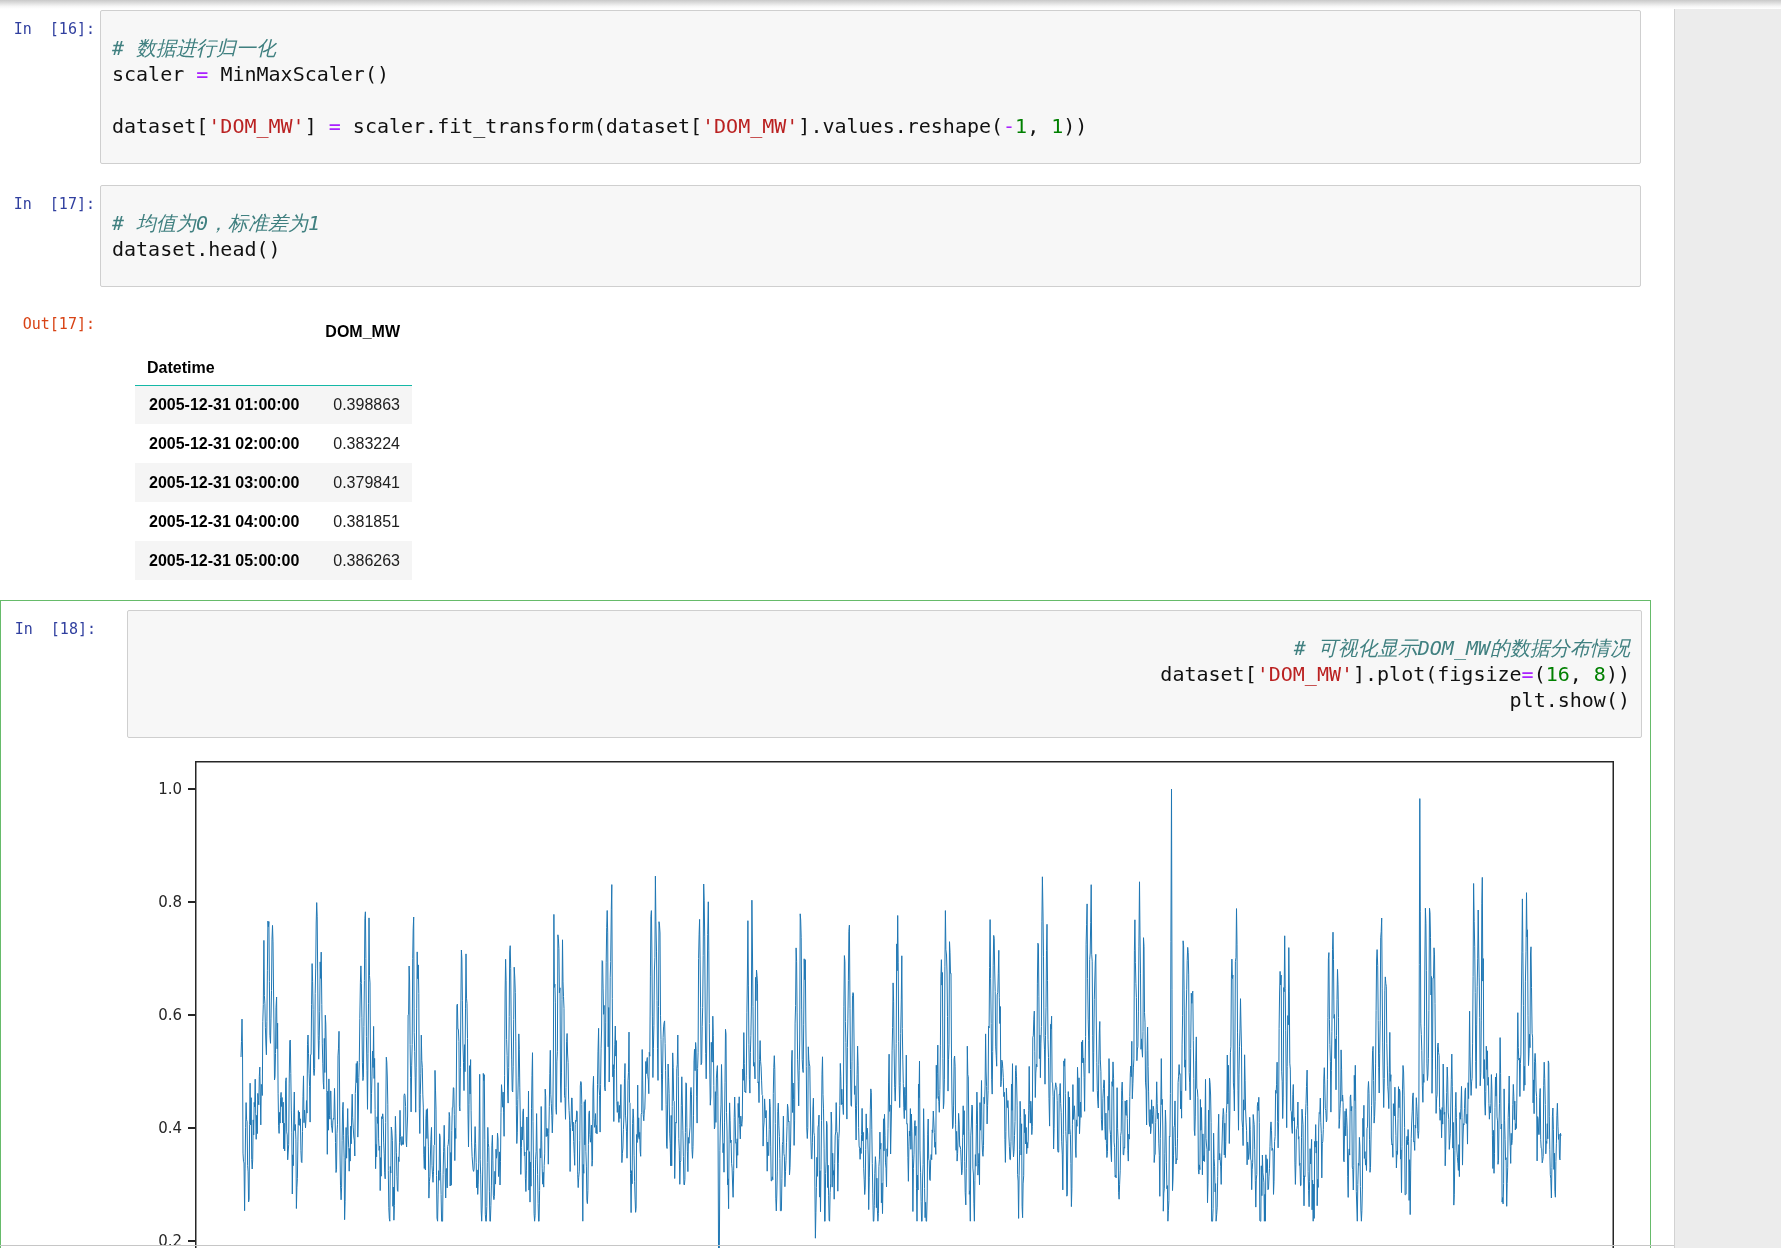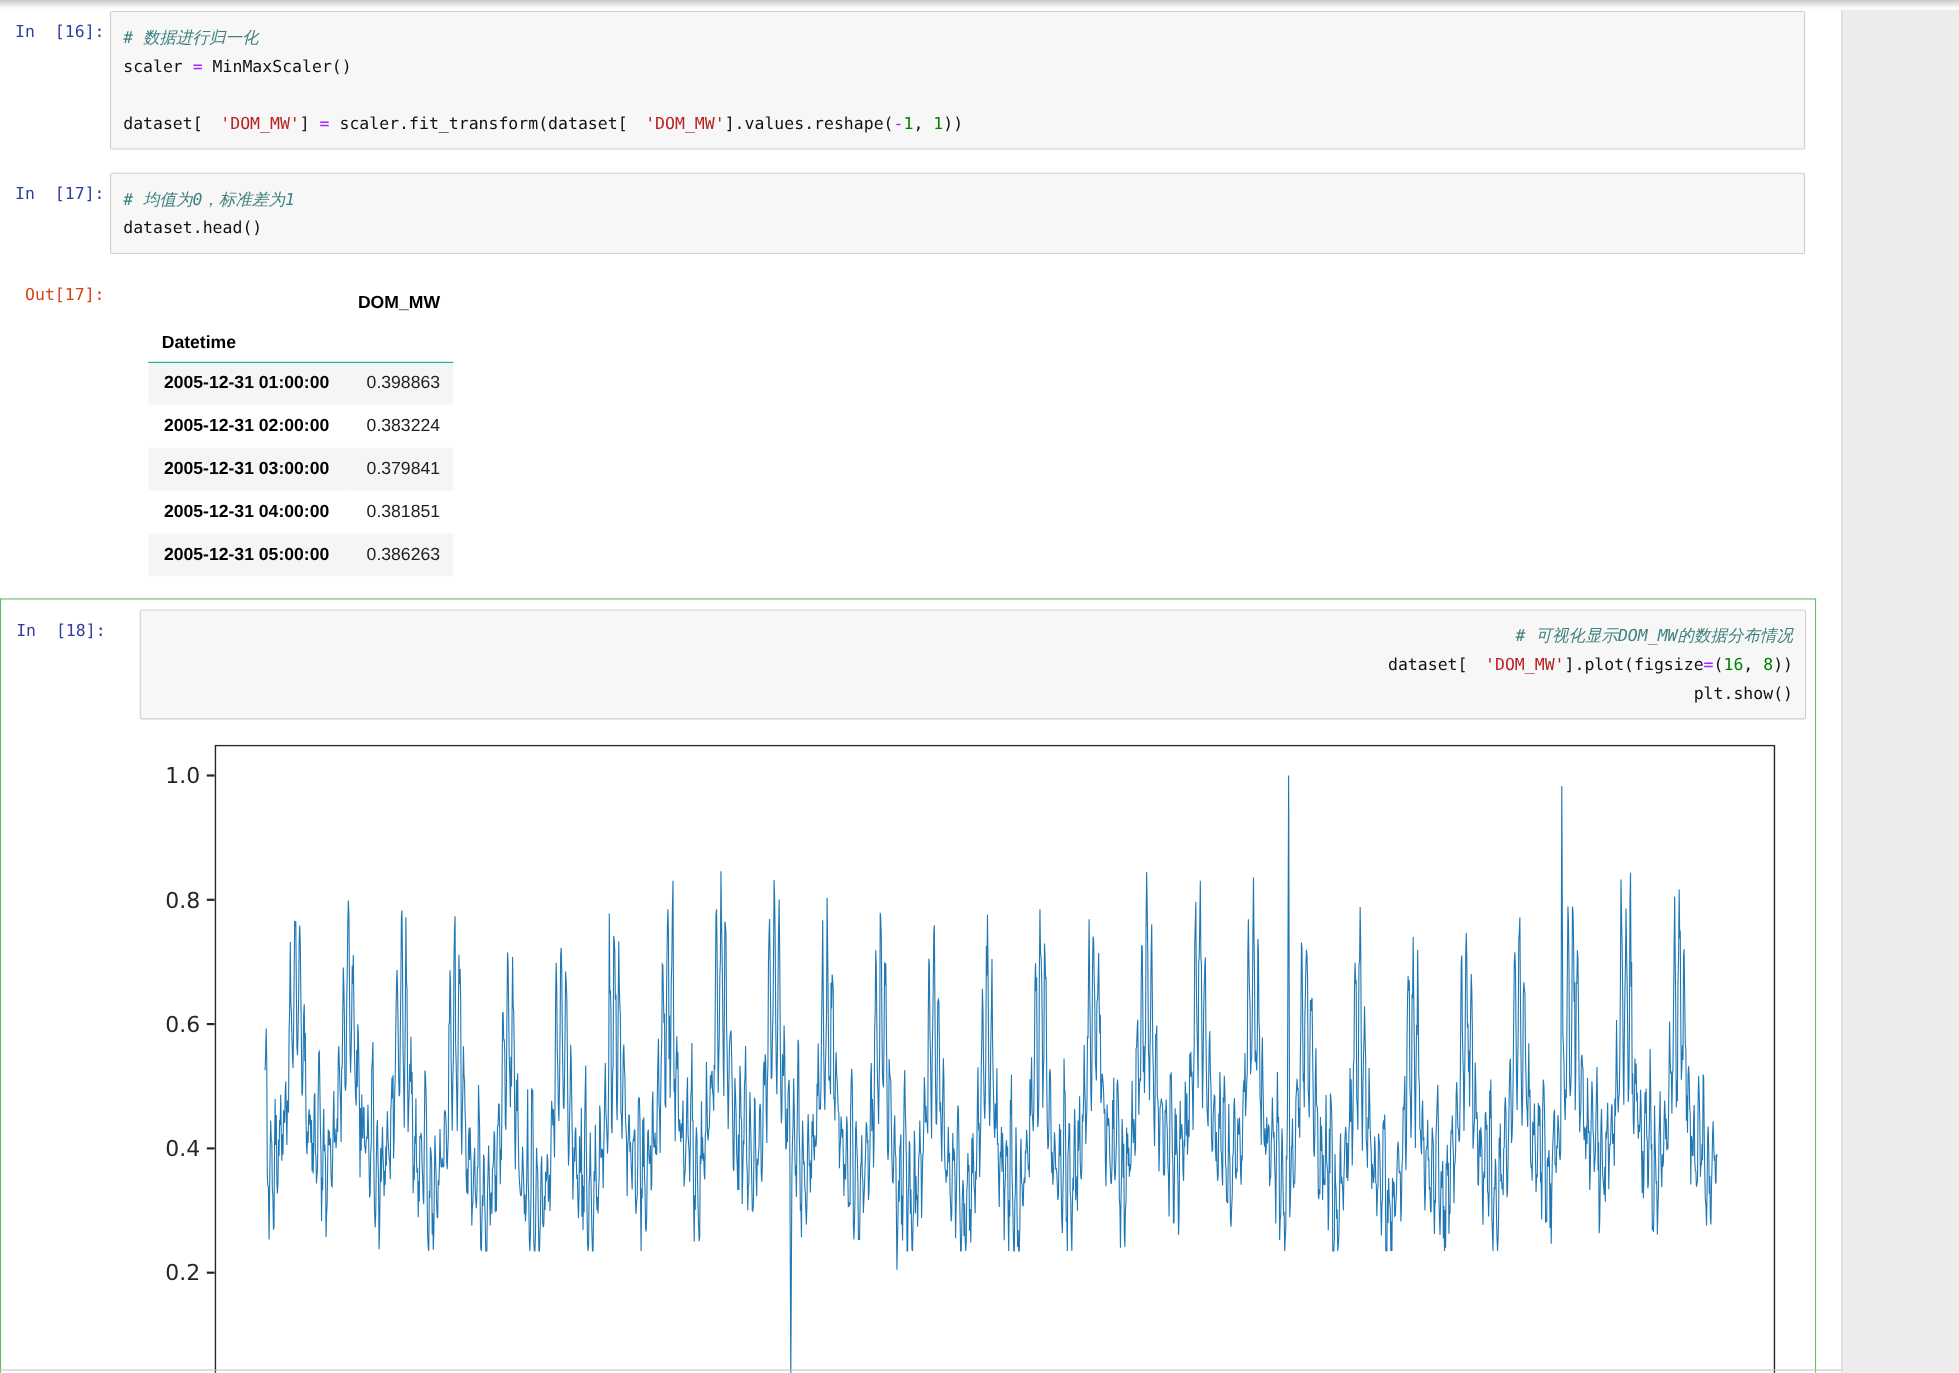--- a/index.html
+++ b/index.html
@@ -22,47 +22,47 @@
                    padding-top:9px; display:block; }
   .cell.selected .cell-inner { display:flex; width:100%;gap:26px; }
 
   .prompt { width:100px; flex:0 0 100px; text-align:right; padding:6px 5px 0 0;
             font-family:"DejaVu Sans Mono", monospace; font-size:15px; line-height:26px;
             white-space:pre; }
   .prompt.in  { color:#303F9F; }
   .prompt.out { color:#D84315; padding-top:2px; }
 
   .input-box { flex:1; margin-right:32px; background:#f7f7f7; border:1px solid #cfcfcf;
-               border-radius:2px; padding:10px 11px; font-family:"DejaVu Sans Mono", monospace;
-               font-size:15px; line-height:26px; color:#111111; }
+               border-radius:2px; padding:24px 11px; font-family:"DejaVu Sans Mono", monospace;
+               font-size:20px; line-height:26px; color:#111111; }
   .cell.selected .input-box { margin-right:8px;text-align:right; }
   .code-line { white-space:pre; min-height:26px; }
   .tok-com { color:#408080; font-style:italic; }
-  .tok-str { color:#BA2121;margin-left:16px; }
+  .tok-str { color:#BA2121; }
   .tok-op  { color:#AA22FF; }
   .tok-num { color:#008000; }
 
   .gap21 { height:21px; } .gap22 { height:22px; } .gap20 { height:20px; }
 
   
   .out-row { display:flex; width:1673px; }
   .out-content { flex:1; padding-top:4px; }
   table.df { border-collapse:collapse; margin-left:35px; font-size:16px; color:#202020; }
   table.df th { font-weight:bold; color:#000000; }
   table.df thead tr.colrow th { text-align:right; padding:8px 12px; height:38px; }
   table.df thead tr.idxrow th { text-align:left; padding:4px 12px; height:34px; }
   table.df thead { border-bottom:1px solid #14b8a6; }
   table.df tbody th { text-align:right; padding:8px 14px; height:39px; white-space:nowrap; }
   table.df tbody td { text-align:right; padding:8px 12px; }
   table.df tbody tr:nth-child(odd) { background:#f5f5f5; }
 
   
   .figure-wrap { position:relative; width:1650px; height:590px; margin-top:23px; }
   .ytick-label { position:absolute; width:44px; left:137px; text-align:right;
-                 font-family:"DejaVu Sans", sans-serif; font-size:20px; color:#262626;
+                 font-family:"DejaVu Sans", sans-serif; font-size:15px; color:#262626;
                  line-height:18px; }
   .ytick-mark { position:absolute; left:187px; width:7px; height:2px; background:#262626; }
   #plot { position:absolute; left:194px; top:0; }
 </style>
 </head>
 <body>
 
 <div class="top-strip"></div>
 <div class="right-gutter"></div>
 

